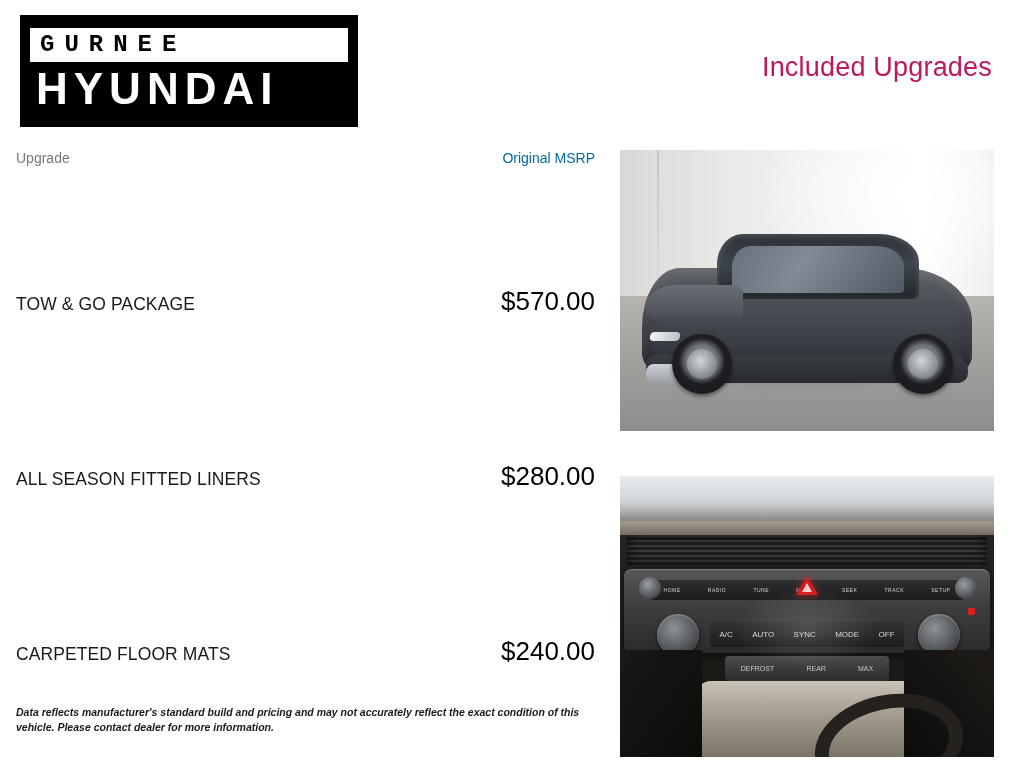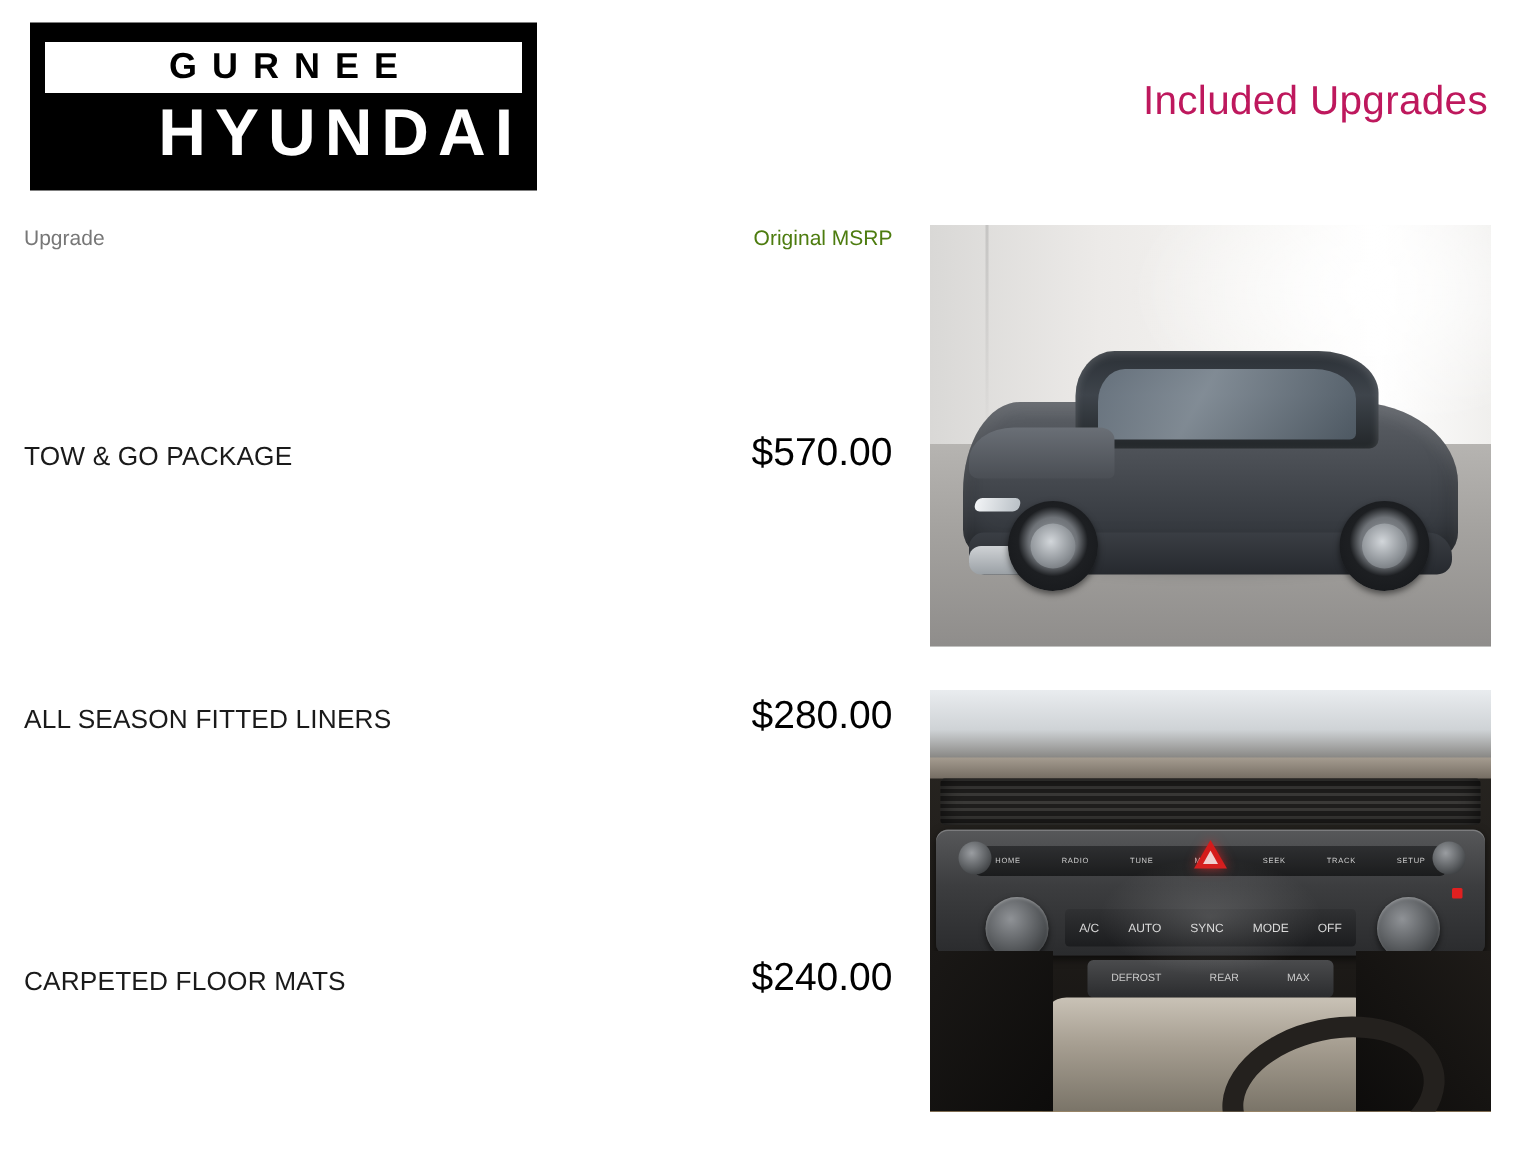--- a/index.html
+++ b/index.html
@@ -28,32 +28,32 @@
     padding: 8px 10px;
     display: flex;
     flex-direction: column;
     justify-content: center;
     align-items: center;
   }
   .logo-top {
     width: 100%;
     background: #ffffff;
     color: #000000;
-    text-align: center;
+    text-align: left;
     font-size: 24px;
     letter-spacing: 10px;
     font-weight: bold;
     padding: 3px 0 3px 10px;
     line-height: 1.15;
-    font-family: Liberation Sans, sans-serif;
+    font-family: Liberation Mono, monospace;
   }
   .logo-bottom {
     width: 100%;
     color: #ffffff;
-    text-align: right;
+    text-align: left;
     font-size: 44px;
     letter-spacing: 6px;
     font-weight: bold;
     line-height: 1.15;
     padding-left: 6px;
     margin-top: 2px;
     font-family: "Liberation Sans", sans-serif;
   }
   .page-title {
     position: absolute;
@@ -83,21 +83,21 @@
     left: 16px;
     top: 0;
     font-size: 14px;
     color: #777777;
   }
   .hdr-msrp {
     position: absolute;
     right: 15px;
     top: 0;
     font-size: 14px;
-    color: #4d7c0f;
+    color: #0369a1;
   }
   .rows { position: relative; }
   .row {
     position: relative;
     height: 175px;
     text-align: right;
   }
   .row-inner {
     position: absolute;
     left: 0;
@@ -136,21 +136,21 @@
     left: 620px;
     top: 150px;
     width: 374px;
     height: 281px;
     overflow: hidden;
     background: #c9c9c9;
   }
   .img-bottom {
     position: absolute;
     left: 620px;
-    top: 460px;
+    top: 476px;
     width: 374px;
     height: 281px;
     overflow: hidden;
     background: #a16207;
   }
 
   
   .ext-bg {
     position: absolute; inset: 0;
     background:
@@ -365,20 +365,21 @@
       <div class="row">
         <div class="row-inner">
           <span class="row-label">CARPETED FLOOR MATS</span>
           <span class="row-price">$240.00</span>
         </div>
       </div>
 
     </div>
   </div>
 
+  <div class="disclaimer">Data reflects manufacturer's standard build and pricing and may not accurately reflect the exact condition of this vehicle. Please contact dealer for more information.</div>
 
   <div class="img-top">
     <div class="ext-bg"></div>
     <div class="ext-wall"></div>
     <div class="ext-floor"></div>
     <div class="ext-shadow"></div>
     <div class="car-body"></div>
     <div class="car-greenhouse"></div>
     <div class="car-glass"></div>
     <div class="car-hood"></div>

